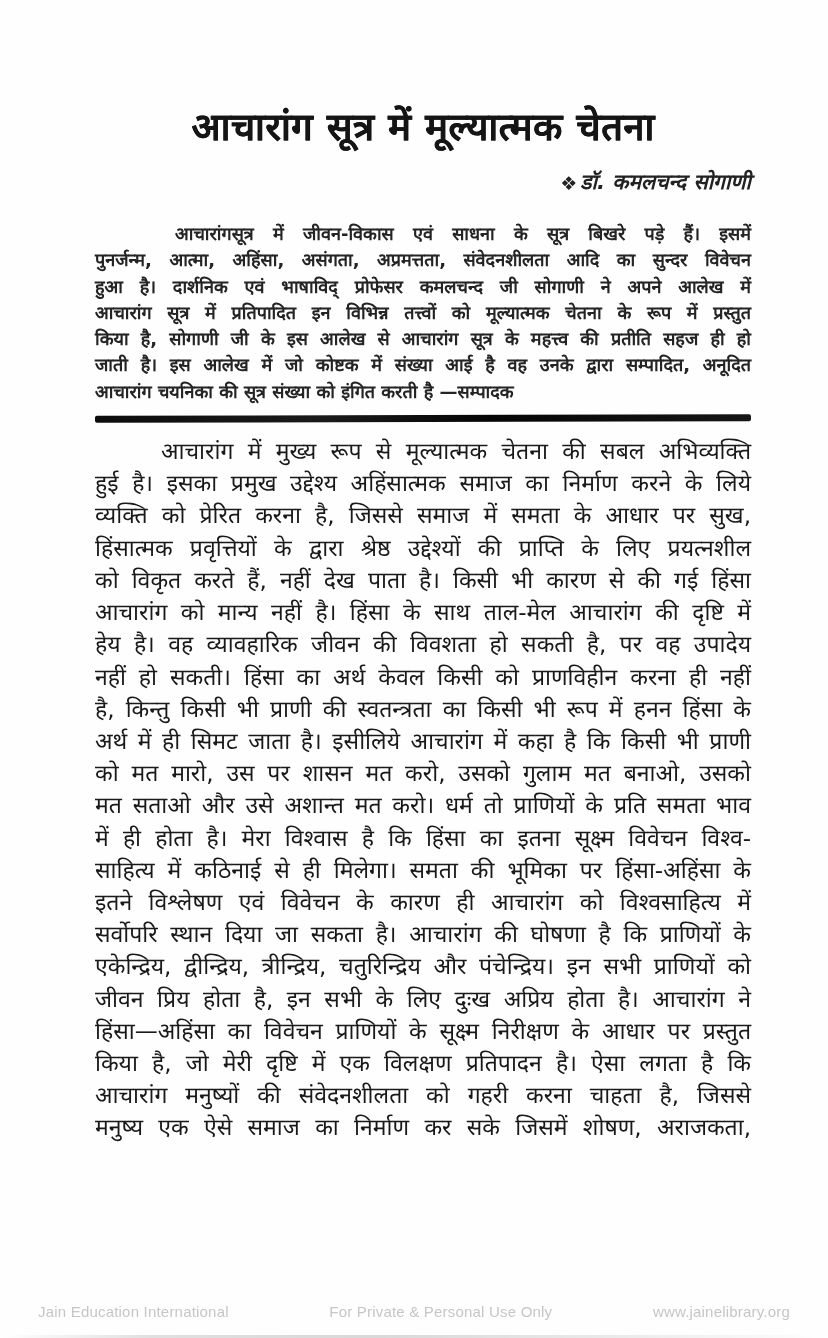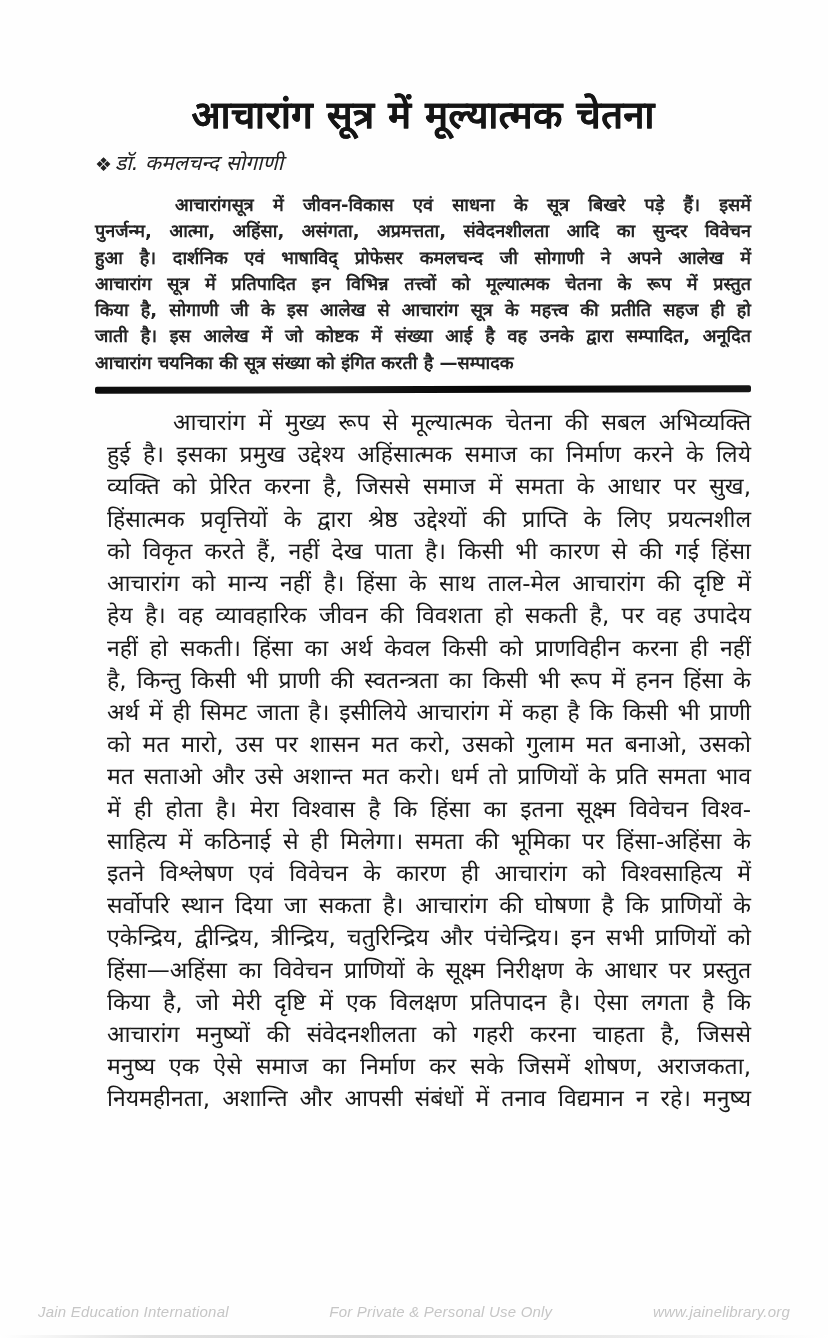--- a/index.html
+++ b/index.html
@@ -16,48 +16,48 @@
     font-family: "DejaVu Sans", "Liberation Sans", sans-serif;
     color: #1b1b1b;
   }
   .content {
     position: absolute;
     left: 95px;
     top: 86px;
     width: 656px;
   }
   .title {
-    margin: 4px;
+    margin: 16px;
     font-size: 38px;
     line-height: 50px;
     font-weight: 700;
     text-align: center;
     letter-spacing: 0.5px;
     color: #151515;
     
     text-shadow: 0.4px 0 0 #151515;
   }
   .author-line {
     margin-top: 9px;
-    text-align: left;
+    text-align: right;
     font-size: 21px;
     line-height: 28px;
-    font-weight: 400;
+    font-weight: 700;
     font-style: italic;
     color: #222;
   }
   .ornament {
     font-style: normal;
     font-size: 19px;
     margin-right: 3px;
     display: inline-block;
     transform: translateY(1px);
   }
   .editor-note {
-    margin-top: 15px;
+    margin-top: 25px;
     font-size: 18px;
     line-height: 26.3px;
     font-weight: 700;
     color: #242424;
   }
   .editor-note .line {
     text-align: justify;
     text-align-last: justify;
   }
   .editor-note .line.first-line { text-indent: 80px; }
@@ -71,37 +71,35 @@
   }
   .body-text {
     margin-top: 13px;
     font-size: 23px;
     line-height: 32.2px;
     color: #191919;
   }
   .body-text .line {
     text-align: justify;
     text-align-last: justify;
-    margin-left: 12px;
   }
   .body-text .line.first-line { text-indent: 66px; }
   .footer {
     position: absolute;
     left: 0;
     right: 0;
     bottom: 18px;
     display: flex;
     justify-content: space-between;
     align-items: center;
     padding: 0 38px;
     font-family: "Liberation Sans", sans-serif;
     font-size: 15px;
     color: #c6c6c6;
     letter-spacing: 0.2px;
-    font-style: italic;
   }
   .scan-edge {
     position: absolute;
     bottom: 0;
     left: 0;
     right: 0;
     height: 3px;
     background: linear-gradient(to right, #ffffff 0%, #d9d9d9 18%, #cfcfcf 45%, #e6e6e6 75%, #ffffff 100%);
     opacity: 0.8;
   }
@@ -141,25 +139,25 @@
         <div class="line">नहीं हो सकती। हिंसा का अर्थ केवल किसी को प्राणविहीन करना ही नहीं</div>
         <div class="line">है, किन्तु किसी भी प्राणी की स्वतन्त्रता का किसी भी रूप में हनन हिंसा के</div>
         <div class="line">अर्थ में ही सिमट जाता है। इसीलिये आचारांग में कहा है कि किसी भी प्राणी</div>
         <div class="line">को मत मारो, उस पर शासन मत करो, उसको गुलाम मत बनाओ, उसको</div>
         <div class="line">मत सताओ और उसे अशान्त मत करो। धर्म तो प्राणियों के प्रति समता भाव</div>
         <div class="line">में ही होता है। मेरा विश्वास है कि हिंसा का इतना सूक्ष्म विवेचन विश्व-</div>
         <div class="line">साहित्य में कठिनाई से ही मिलेगा। समता की भूमिका पर हिंसा-अहिंसा के</div>
         <div class="line">इतने विश्लेषण एवं विवेचन के कारण ही आचारांग को विश्वसाहित्य में</div>
         <div class="line">सर्वोपरि स्थान दिया जा सकता है। आचारांग की घोषणा है कि प्राणियों के</div>
         <div class="line">एकेन्द्रिय, द्वीन्द्रिय, त्रीन्द्रिय, चतुरिन्द्रिय और पंचेन्द्रिय। इन सभी प्राणियों को</div>
+        <div class="line">जीवन प्रिय होता है, इन सभी के लिए दुःख अप्रिय होता है। आचारांग ने</div>
         <div class="line">हिंसा—अहिंसा का विवेचन प्राणियों के सूक्ष्म निरीक्षण के आधार पर प्रस्तुत</div>
         <div class="line">किया है, जो मेरी दृष्टि में एक विलक्षण प्रतिपादन है। ऐसा लगता है कि</div>
         <div class="line">आचारांग मनुष्यों की संवेदनशीलता को गहरी करना चाहता है, जिससे</div>
         <div class="line">मनुष्य एक ऐसे समाज का निर्माण कर सके जिसमें शोषण, अराजकता,</div>
-        <div class="line last-line">नियमहीनता, अशान्ति और आपसी संबंधों में तनाव विद्यमान न रहे। मनुष्य</div>
       </div>
 
   </div>
 
   <div class="footer">
     <span>Jain Education International</span>
     <span>For Private &amp; Personal Use Only</span>
     <span>www.jainelibrary.org</span>
   </div>
 

